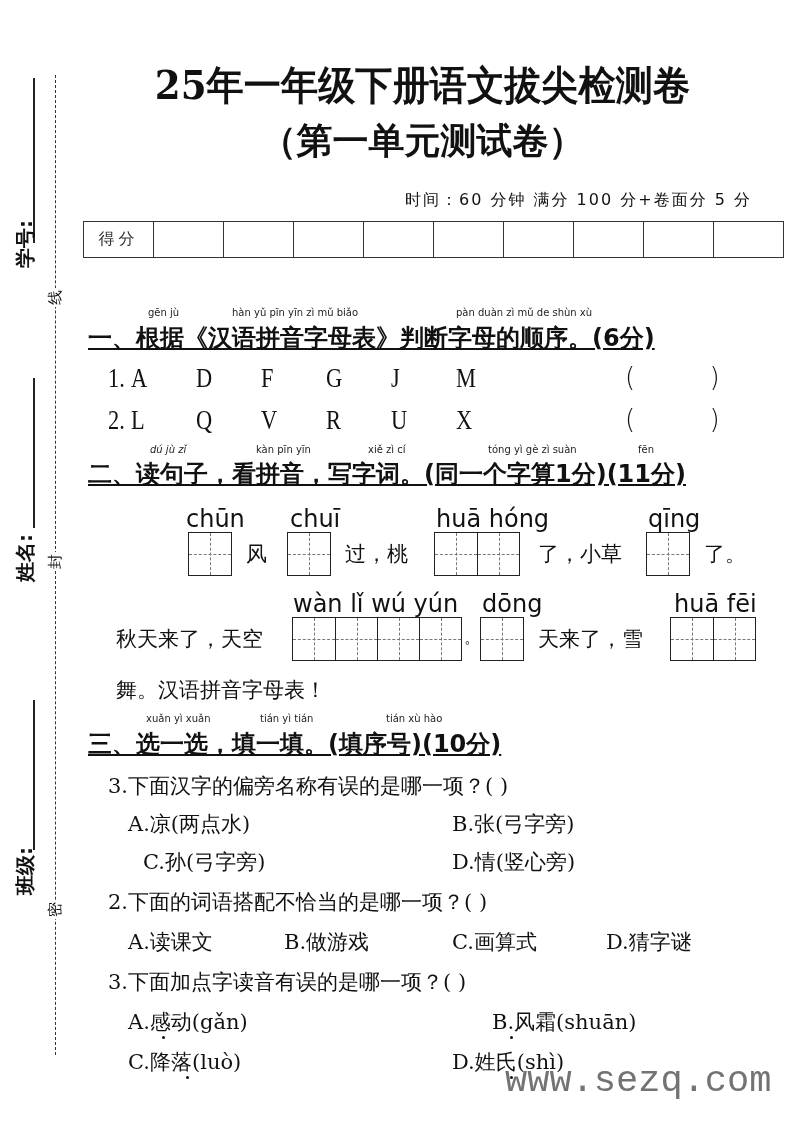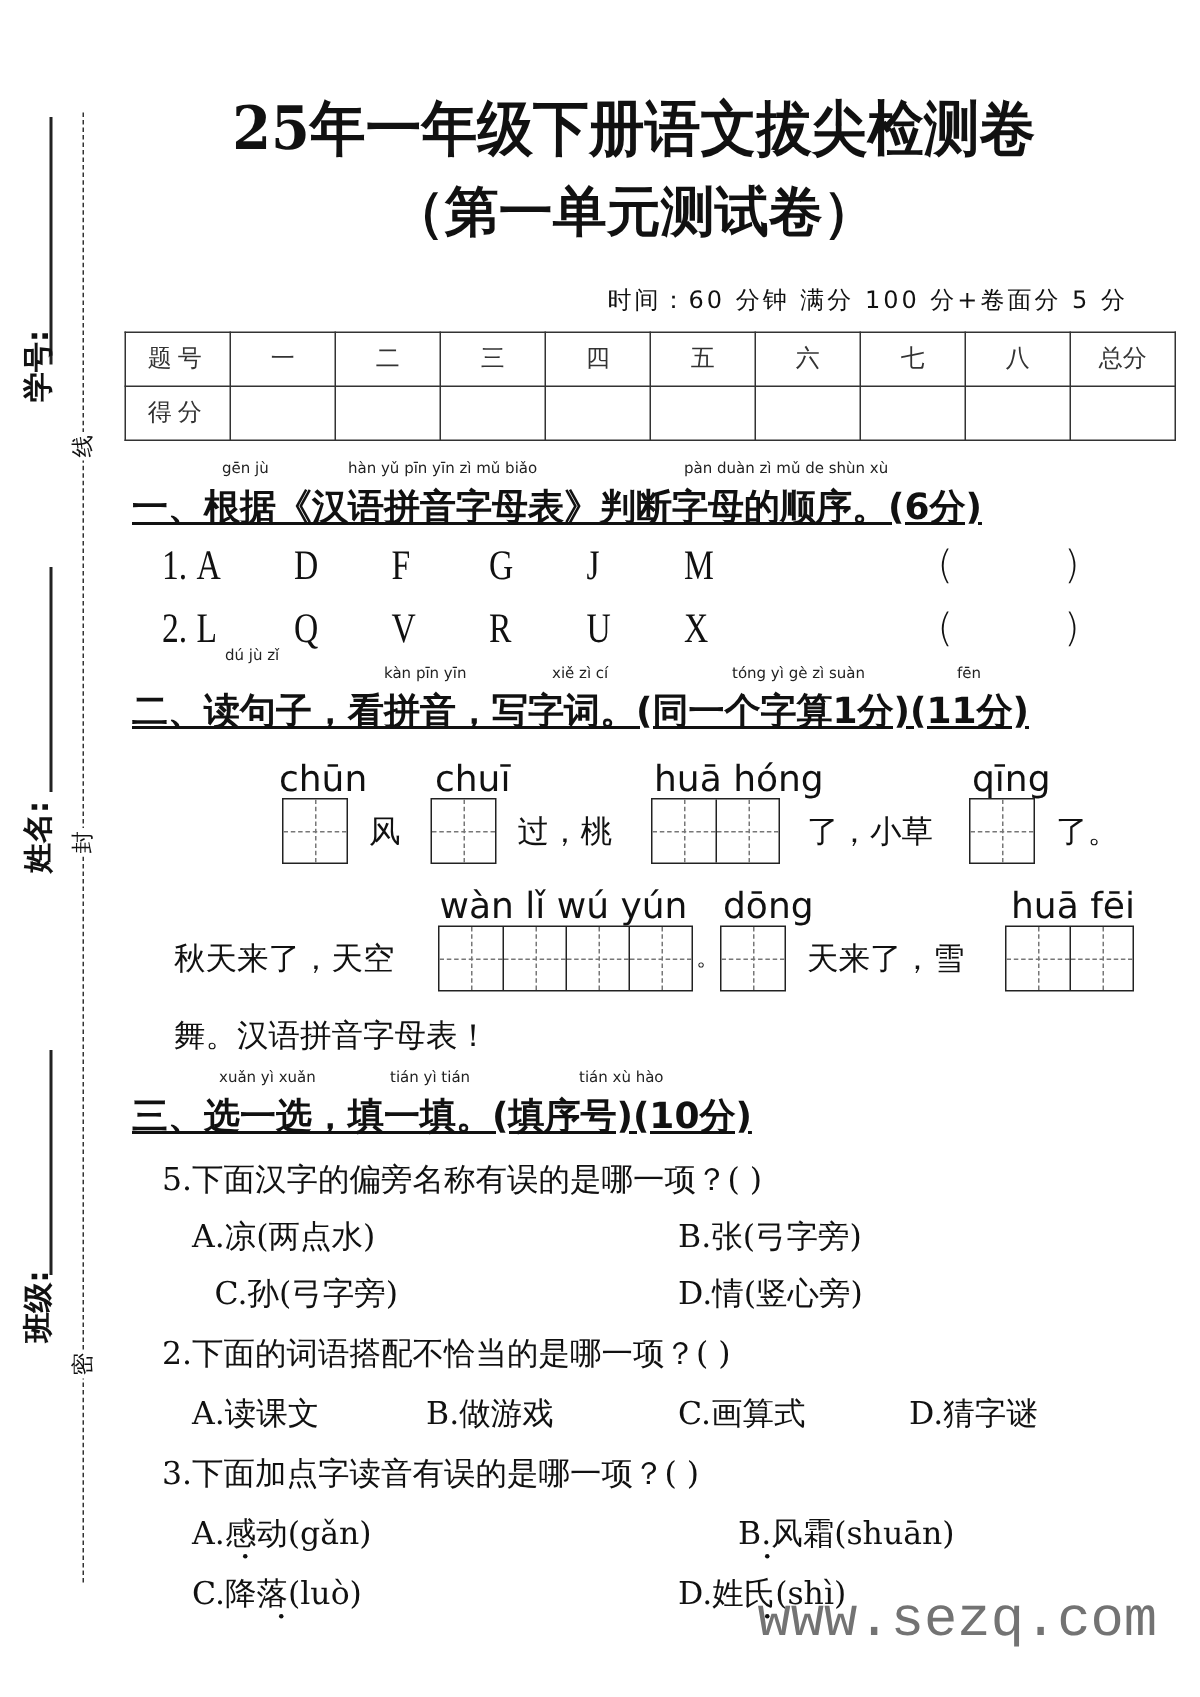--- a/index.html
+++ b/index.html
@@ -48,32 +48,20 @@
   <div class="seal" style="top:552px;">封</div>
   <div class="seal" style="top:900px;">密</div>
 </div>
 
 <div class="title">25年一年级下册语文拔尖检测卷</div>
 <div class="subtitle">（第一单元测试卷）</div>
 <div class="meta">时间：60 分钟   满分 100 分+卷面分 5 分</div>
 
 <table class="score">
   <tbody>
-      <tr>
-    <td>题号</td>
-    <td>一</td>
-    <td>二</td>
-    <td>三</td>
-    <td>四</td>
-    <td>五</td>
-    <td>六</td>
-    <td>七</td>
-    <td>八</td>
-    <td>总分</td>
-  </tr>
   <tr>
     <td>得分</td>
     <td></td>
     <td></td>
     <td></td>
     <td></td>
     <td></td>
     <td></td>
     <td></td>
     <td></td>
@@ -101,21 +89,21 @@
   <div class="letter" style="left:131px;top:404px;">L</div>
   <div class="letter" style="left:196px;top:404px;">Q</div>
   <div class="letter" style="left:261px;top:404px;">V</div>
   <div class="letter" style="left:326px;top:404px;">R</div>
   <div class="letter" style="left:391px;top:404px;">U</div>
   <div class="letter" style="left:456px;top:404px;">X</div>
   <div class="paren" style="left:625px;top:404px;">(&nbsp;&nbsp;&nbsp;&nbsp;&nbsp;&nbsp;&nbsp;&nbsp;&nbsp;)</div>
 </div>
 
 <div>
-  <div class="py" style="left:150px;top:432px;">dú  jù  zǐ</div>
+  <div class="py" style="left:150px;top:444px;font-style:italic;">dú  jù  zǐ</div>
   <div class="py" style="left:256px;top:444px;">kàn  pīn  yīn</div>
   <div class="py" style="left:368px;top:444px;">xiě   zì   cí</div>
   <div class="py" style="left:488px;top:444px;">tóng  yì   gè   zì  suàn</div>
   <div class="py" style="left:638px;top:444px;">fēn</div>
   <div class="sec" style="top:458px;">二、读句子，看拼音，写字词。(同一个字算1分)(11分)</div>
 
   <div class="bigpy" style="left:186px;top:505px;">chūn</div>
   <div class="bigpy" style="left:290px;top:505px;">chuī</div>
   <div class="bigpy" style="left:436px;top:505px;">huā hóng</div>
   <div class="bigpy" style="left:648px;top:505px;">qīng</div>
@@ -161,21 +149,21 @@
 
   <div class="line" style="left:116px;top:676px;">舞。汉语拼音字母表！</div>
 </div>
 
 <div>
   <div class="py" style="left:146px;top:713px;">xuǎn  yì  xuǎn</div>
   <div class="py" style="left:260px;top:713px;">tián   yì   tián</div>
   <div class="py" style="left:386px;top:713px;">tián  xù  hào</div>
   <div class="sec" style="top:728px;">三、选一选，填一填。(填序号)(10分)</div>
 
-  <div class="line" style="left:108px;top:772px;">5.下面汉字的偏旁名称有误的是哪一项？(      )</div>
+  <div class="line" style="left:108px;top:772px;">3.下面汉字的偏旁名称有误的是哪一项？(      )</div>
   <div class="line" style="left:128px;top:810px;">A.凉(两点水)</div>
   <div class="line" style="left:452px;top:810px;">B.张(弓字旁)</div>
   <div class="line" style="left:143px;top:848px;">C.孙(弓字旁)</div>
   <div class="line" style="left:452px;top:848px;">D.情(竖心旁)</div>
 
   <div class="line" style="left:108px;top:888px;">2.下面的词语搭配不恰当的是哪一项？(      )</div>
   <div class="line" style="left:128px;top:928px;">A.读课文</div>
   <div class="line" style="left:284px;top:928px;">B.做游戏</div>
   <div class="line" style="left:452px;top:928px;">C.画算式</div>
   <div class="line" style="left:606px;top:928px;">D.猜字谜</div>

